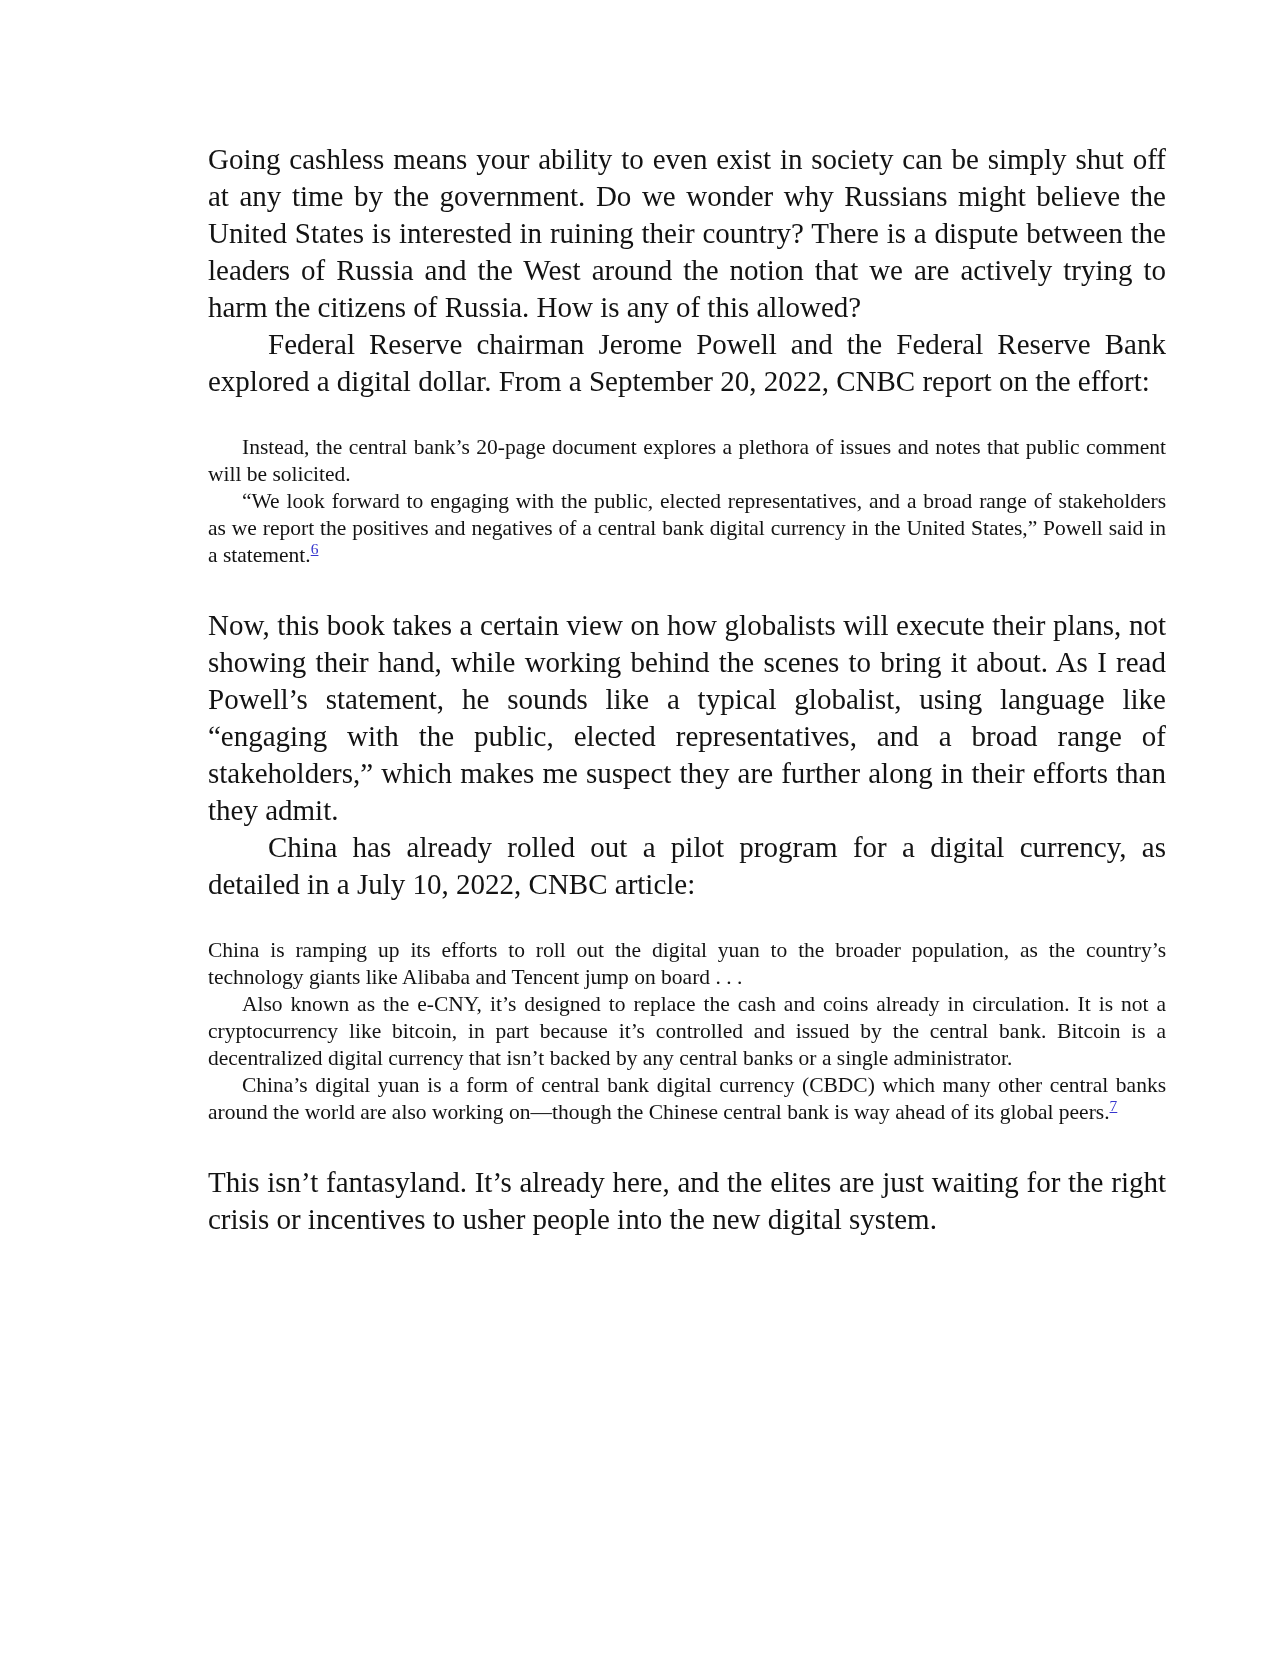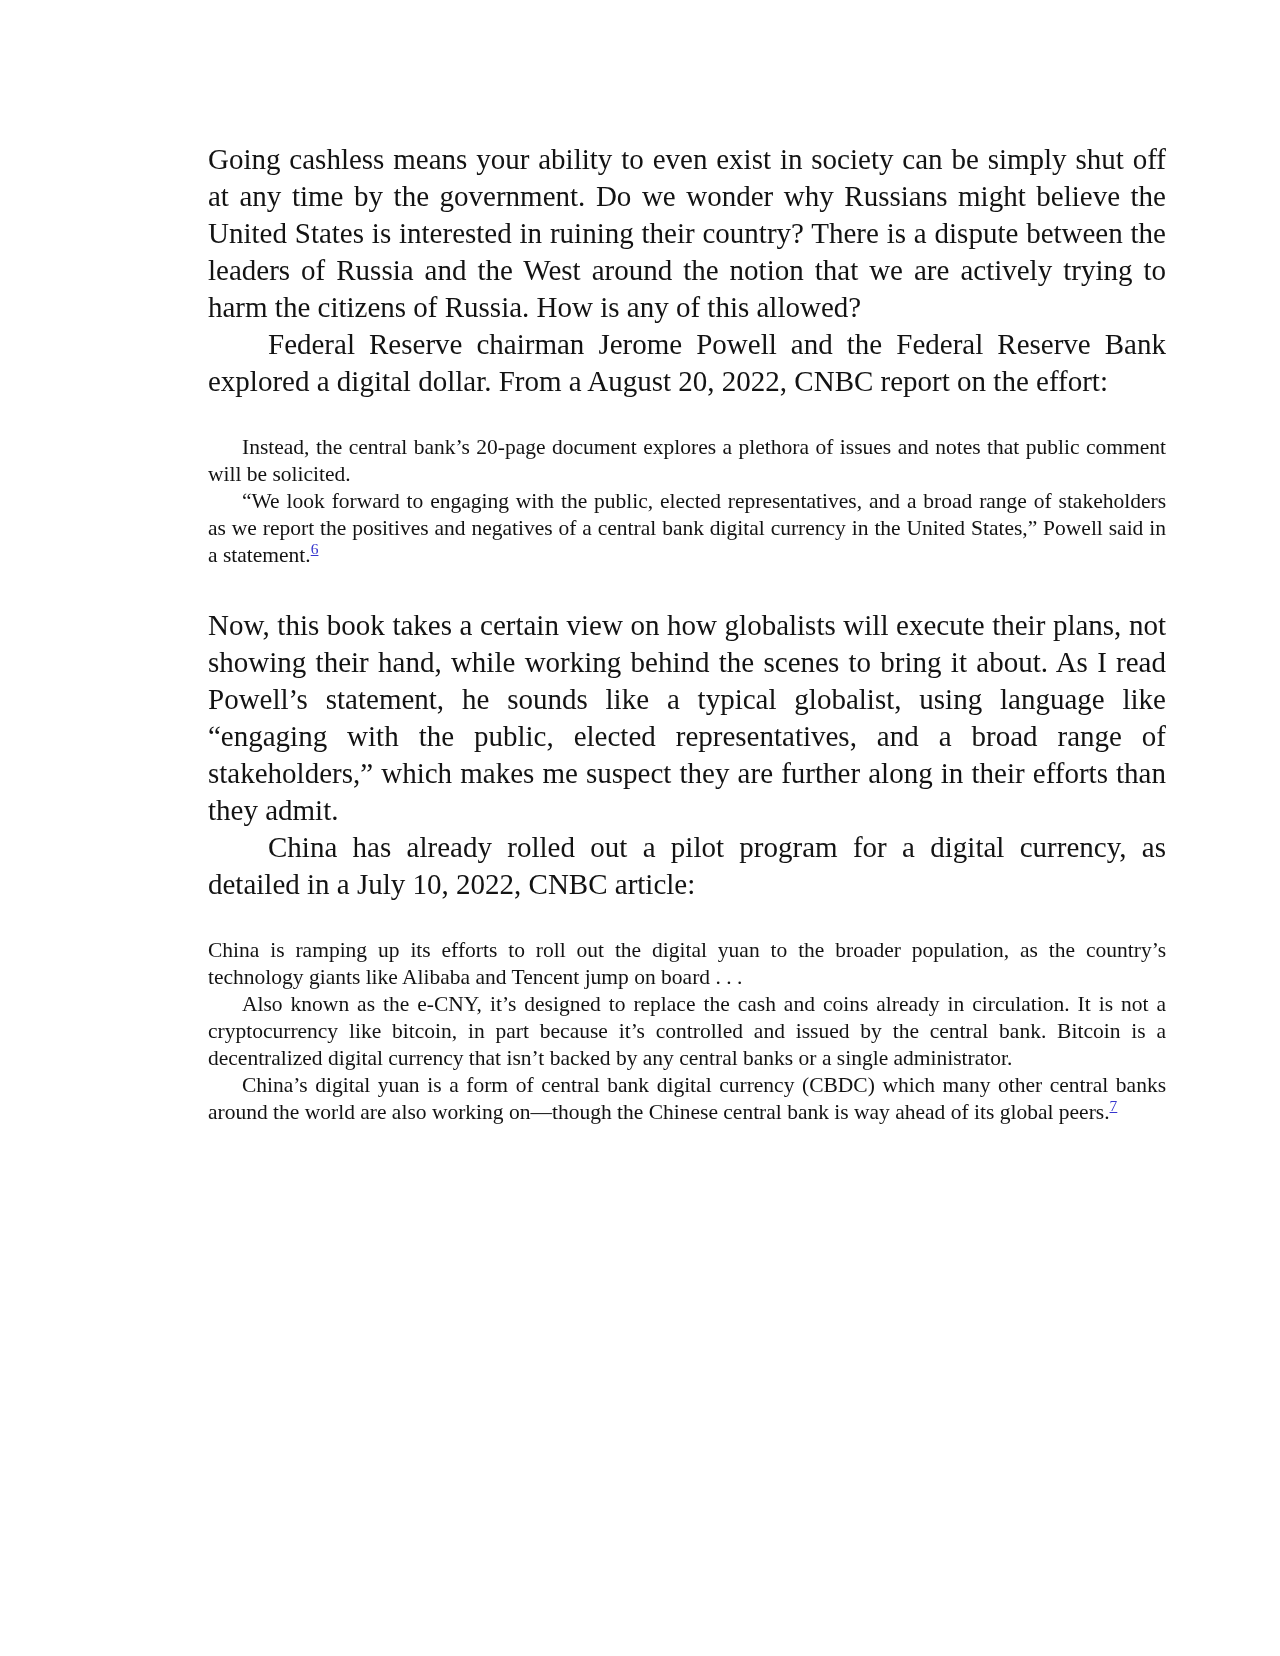--- a/index.html
+++ b/index.html
@@ -55,32 +55,33 @@
   }
 </style>
 </head>
 <body>
 
 <div class="page">
   <div class="text-column">
 
     <p class="body-para">Going cashless means your ability to even exist in society can be simply shut off at any time by the government. Do we wonder why Russians might believe the United States is interested in ruining their country? There is a dispute between the leaders of Russia and the West around the notion that we are actively trying to harm the citizens of Russia. How is any of this allowed?</p>
 
-    <p class="body-para indent">Federal Reserve chairman Jerome Powell and the Federal Reserve Bank explored a digital dollar. From a August 20, 2022, CNBC report on the effort:</p>
+    <p class="body-para indent">Federal Reserve chairman Jerome Powell and the Federal Reserve Bank explored a digital dollar. From a September 20, 2022, CNBC report on the effort:</p>
 
     <blockquote class="extract">
       <p class="indent">Instead, the central bank’s 20-page document explores a plethora of issues and notes that public comment will be solicited.</p>
       <p class="indent"><span>“We look forward to engaging with the public, elected representatives, and a broad range of stakeholders as we report the positives and negatives of a central bank digital currency in the United States,” Powell said in a statement.</span><sup class="fn"><a href="#">6</a></sup></p>
     </blockquote>
 
     <p class="body-para">Now, this book takes a certain view on how globalists will execute their plans, not showing their hand, while working behind the scenes to bring it about. As I read Powell’s statement, he sounds like a typical globalist, using language like “engaging with the public, elected representatives, and a broad range of stakeholders,” which makes me suspect they are further along in their efforts than they admit.</p>
 
     <p class="body-para indent">China has already rolled out a pilot program for a digital currency, as detailed in a July 10, 2022, CNBC article:</p>
 
     <blockquote class="extract">
       <p>China is ramping up its efforts to roll out the digital yuan to the broader population, as the country’s technology giants like Alibaba and Tencent jump on board . . .</p>
       <p class="indent">Also known as the e-CNY, it’s designed to replace the cash and coins already in circulation. It is not a cryptocurrency like bitcoin, in part because it’s controlled and issued by the central bank. Bitcoin is a decentralized digital currency that isn’t backed by any central banks or a single administrator.</p>
       <p class="indent"><span>China’s digital yuan is a form of central bank digital currency (CBDC) which many other central banks around the world are also working on—though the Chinese central bank is way ahead of its global peers.</span><sup class="fn"><a href="#">7</a></sup></p>
     </blockquote>
 
+    <p class="body-para">This isn’t fantasyland. It’s already here, and the elites are just waiting for the right crisis or incentives to usher people into the new digital system.</p>
 
   </div>
 </div>
 
 </body></html>

